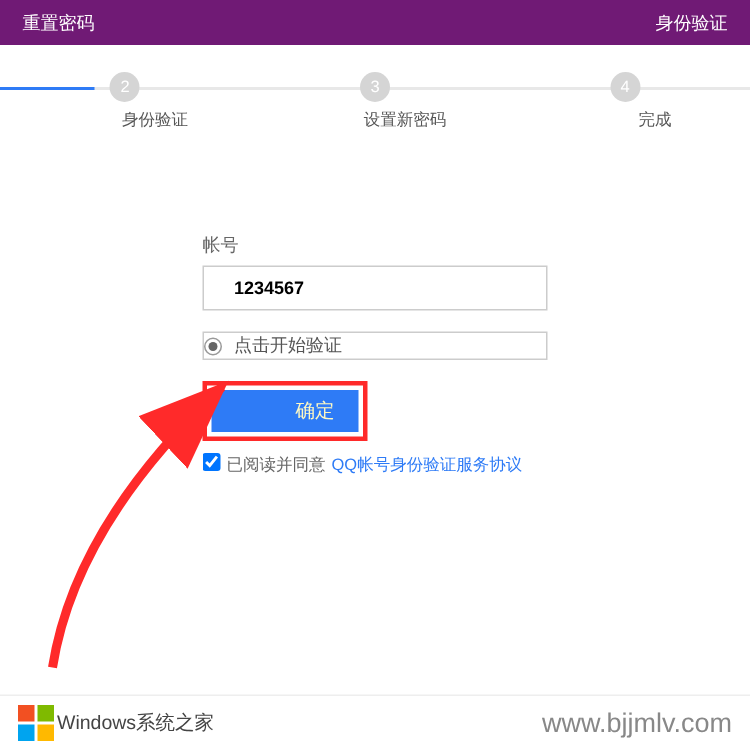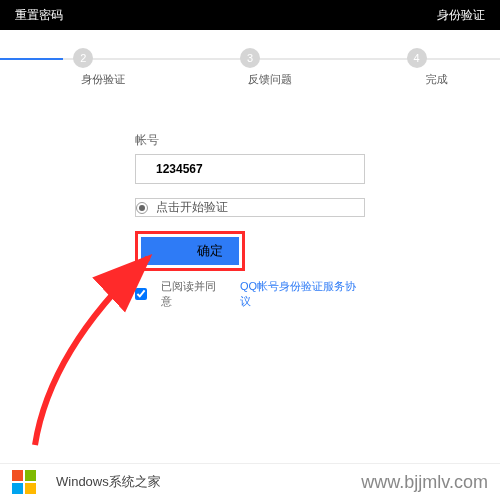--- a/index.html
+++ b/index.html
@@ -1,41 +1,41 @@
 <!DOCTYPE html>
 <html><head>
   <meta charset="utf-8">
   <style>
     * { margin: 0; padding: 0; box-sizing: border-box; }
     body { font-family: "Microsoft YaHei", Arial, sans-serif; width: 500px; height: 500px; overflow: hidden; background: #fff; position: relative; }
-    .header { background: #000000; color: #fff; height: 30px; display: flex; align-items: center; justify-content: space-between; padding: 0 15px; font-size: 12px; }
+    .header { background: #701a75; color: #fff; height: 30px; display: flex; align-items: center; justify-content: space-between; padding: 0 15px; font-size: 12px; }
     .steps { display: flex; position: relative; margin-top: 18px; }
     .step { flex: 1; text-align: center; position: relative; }
     .step-circle { width: 20px; height: 20px; border-radius: 50%; background: #d5d5d5; color: #fff; font-size: 11px; display: inline-flex; align-items: center; justify-content: center; }
     .step-label { font-size: 11px; color: #555; margin-top: 4px; margin-left: 40px; }
     .line-left { left: 0; top: 10px; position: absolute; height: 2px; width: 12.5%; background: #2e7bf6; }
     .steps-container { position: relative; }
     .line-bg { position: absolute; top: 10px; left: 0; right: 0; height: 2px; background: #e8e8e8; z-index: 0; }
     .step { z-index: 1; }
-    .form { width: 230px; margin: 45px auto 0; }
+    .form { width: 230px; margin: 68px auto 0; }
     .form-row { margin-bottom: 14px; }
     .form-label { font-size: 12px; color: #666; margin-bottom: 5px; display: block; }
     .form-input { width: 100%; height: 30px; border: 1px solid #ccc; padding: 0 20px; font-size: 12px; outline: none; font-weight: bold; }
     .captcha-box { border: 1px solid #ccc; display: flex; align-items: center; gap: 8px; }
     .radio-dot { width: 12px; height: 12px; border: 1px solid #999; border-radius: 50%; display: inline-block; position: relative; }
     .radio-dot::after { content: ''; position: absolute; width: 6px; height: 6px; background: #666; border-radius: 50%; top: 2px; left: 2px; }
     .captcha-text { font-size: 12px; color: #555; }
     .submit-wrap { border: 3px solid #ff2a2a; padding: 3px; width: fit-content; margin: 8px 0 8px 0; }
-    .submit-btn { background: #2e7bf6; color: #000000; border: none; width: 98px; height: 28px; font-size: 13px; cursor: pointer; padding-left: 40px; }
-    .agree-row { display: flex; align-items: center; gap: 14px; font-size: 11px; color: #666; margin-top: 6px; }
+    .submit-btn { background: #2e7bf6; color: #fef9c3; border: none; width: 98px; height: 28px; font-size: 13px; cursor: pointer; padding-left: 40px; }
+    .agree-row { display: flex; align-items: flex-start; gap: 4px; font-size: 11px; color: #666; margin-top: 6px; }
     .agree-row input { width: 12px; height: 12px; }
     .agree-link { color: #2e7bf6; text-decoration: none; }
     .arrow { position: absolute; left: 20px; top: 250px; pointer-events: none; z-index: 5; }
     .footer { position: absolute; bottom: 0; left: 0; right: 0; display: flex; align-items: center; justify-content: space-between; padding: 6px 12px; border-top: 1px solid #eee; background: #fff; }
-    .win-logo { display: flex; align-items: center; gap: 20px; }
+    .win-logo { display: flex; align-items: center; gap: 2px; }
     .win-squares { display: grid; grid-template-columns: 11px 11px; grid-template-rows: 11px 11px; gap: 2px; }
     .sq { width: 11px; height: 11px; }
     .sq1 { background: #f25022; }
     .sq2 { background: #7fba00; }
     .sq3 { background: #00a4ef; }
     .sq4 { background: #ffb900; }
     .win-text { font-size: 13px; color: #444; }
     .site { font-size: 18px; color: #888; }
   </style>
 </head>
@@ -49,21 +49,21 @@
 <div class="steps-container">
   <div class="line-bg"></div>
   <div class="line-left"></div>
   <div class="steps">
     <div class="step">
       <div class="step-circle">2</div>
       <div class="step-label">身份验证</div>
     </div>
     <div class="step">
       <div class="step-circle">3</div>
-      <div class="step-label">反馈问题</div>
+      <div class="step-label">设置新密码</div>
     </div>
     <div class="step">
       <div class="step-circle">4</div>
       <div class="step-label">完成</div>
     </div>
   </div>
 </div>
 
 <div class="form">
   <div class="form-row">

